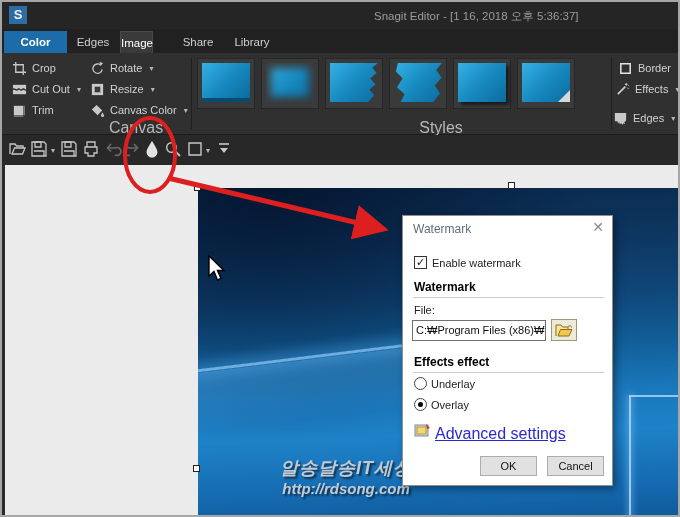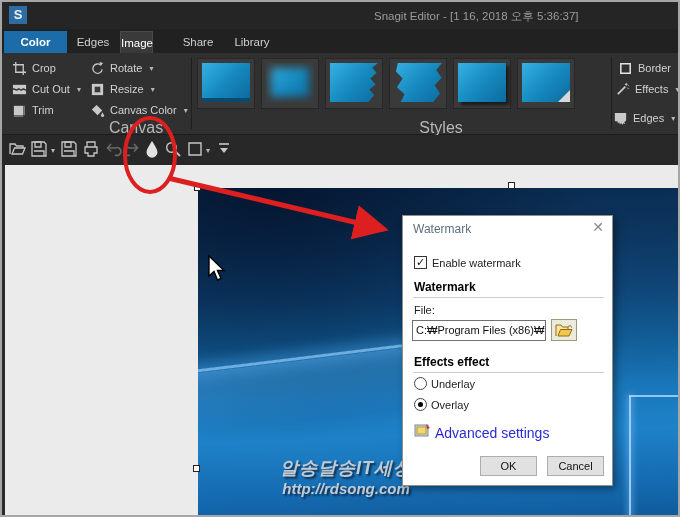--- a/index.html
+++ b/index.html
@@ -72,21 +72,21 @@
   .dlg-line{position:absolute;left:10px;right:8px;height:1px;background:#cdcdcd;}
   .dlg-label{position:absolute;left:11px;color:#222;}
   .dlg-input{position:absolute;left:9px;top:104px;width:134px;height:21px;border:1px solid #707070;
              box-sizing:border-box;font-size:11px;padding:3px 3px;white-space:nowrap;overflow:hidden;background:#fff;}
   .browse-btn{position:absolute;left:148px;top:103px;width:26px;height:22px;background:#eceadb;
               border:1px solid #9a9a7a;box-sizing:border-box;display:flex;align-items:center;justify-content:center;}
   .radio{position:absolute;left:11px;width:13px;height:13px;border:1px solid #444;border-radius:50%;
          box-sizing:border-box;background:#fff;}
   .radio-dot{display:none;position:absolute;left:3px;top:3px;width:5px;height:5px;border-radius:50%;background:#000;}
   .radio-label{position:absolute;left:28px;color:#222;}
-  .adv-link{position:absolute;left:32px;top:209px;color:#2a2ad0;font-size:14px;}
+  .adv-link{position:absolute;left:32px;top:209px;color:#2a2ad0;font-size:16px;text-decoration:underline;}
   .dlg-btn{position:absolute;top:240px;width:57px;height:20px;background:#e1e1e1;border:1px solid #adadad;
            box-sizing:border-box;font-size:11px;text-align:center;line-height:18px;color:#111;}
   
   .overlay{left:0;top:0;width:680px;height:517px;pointer-events:none;z-index:60;}
 </style>
 </head>
 <body>
 
 <div class="app">
 

